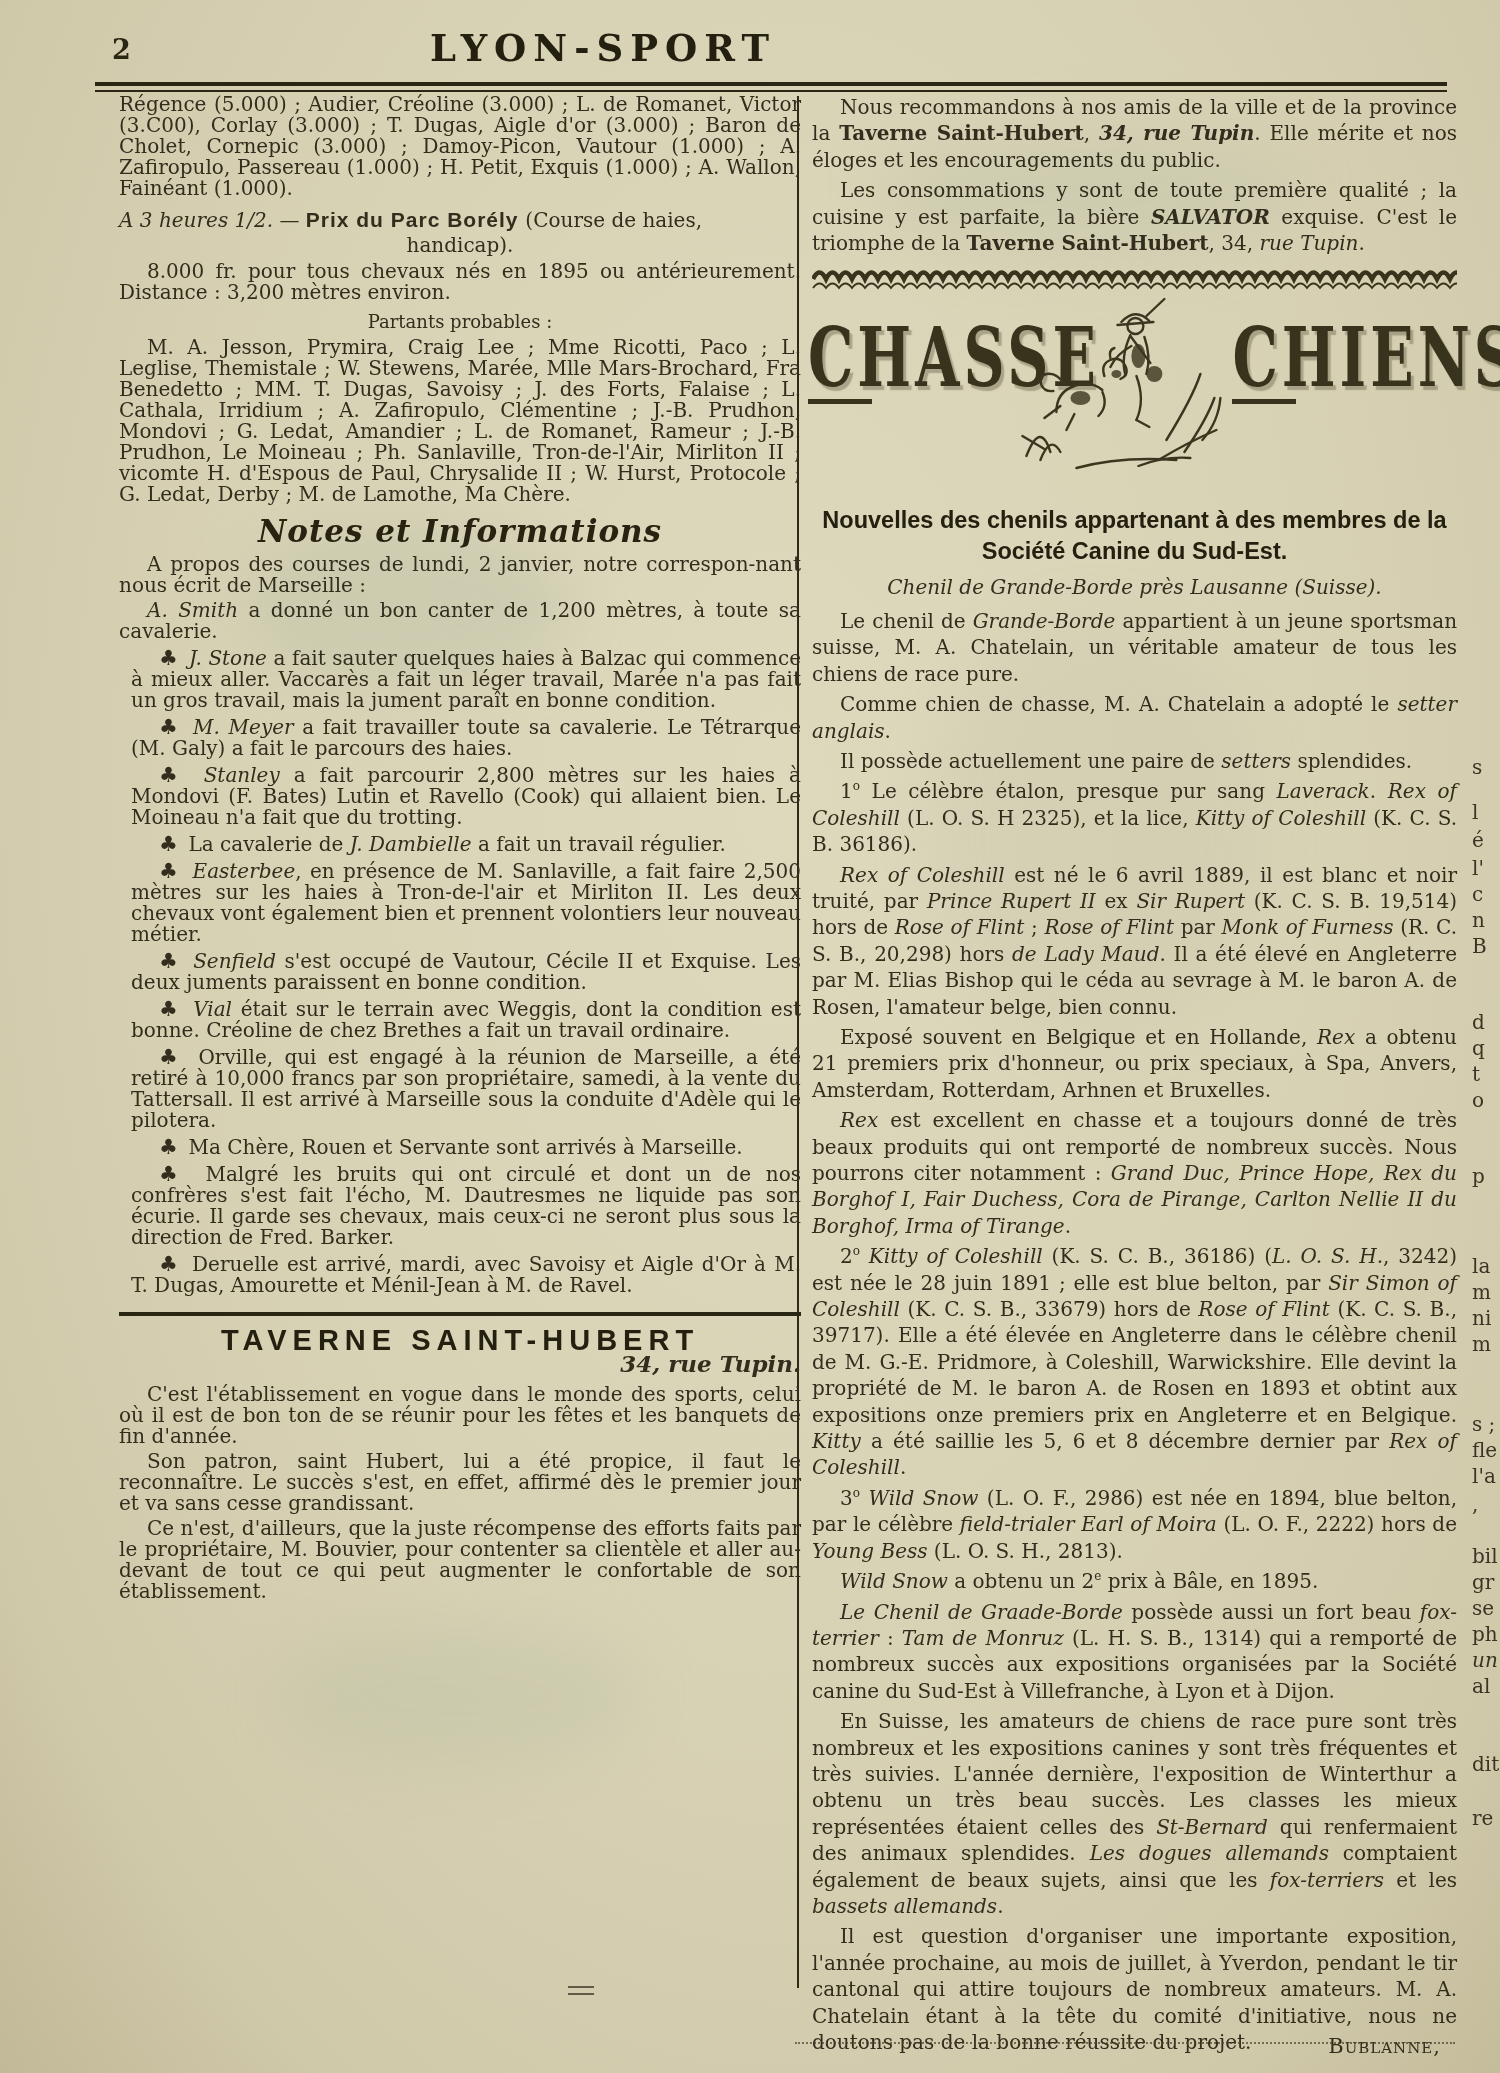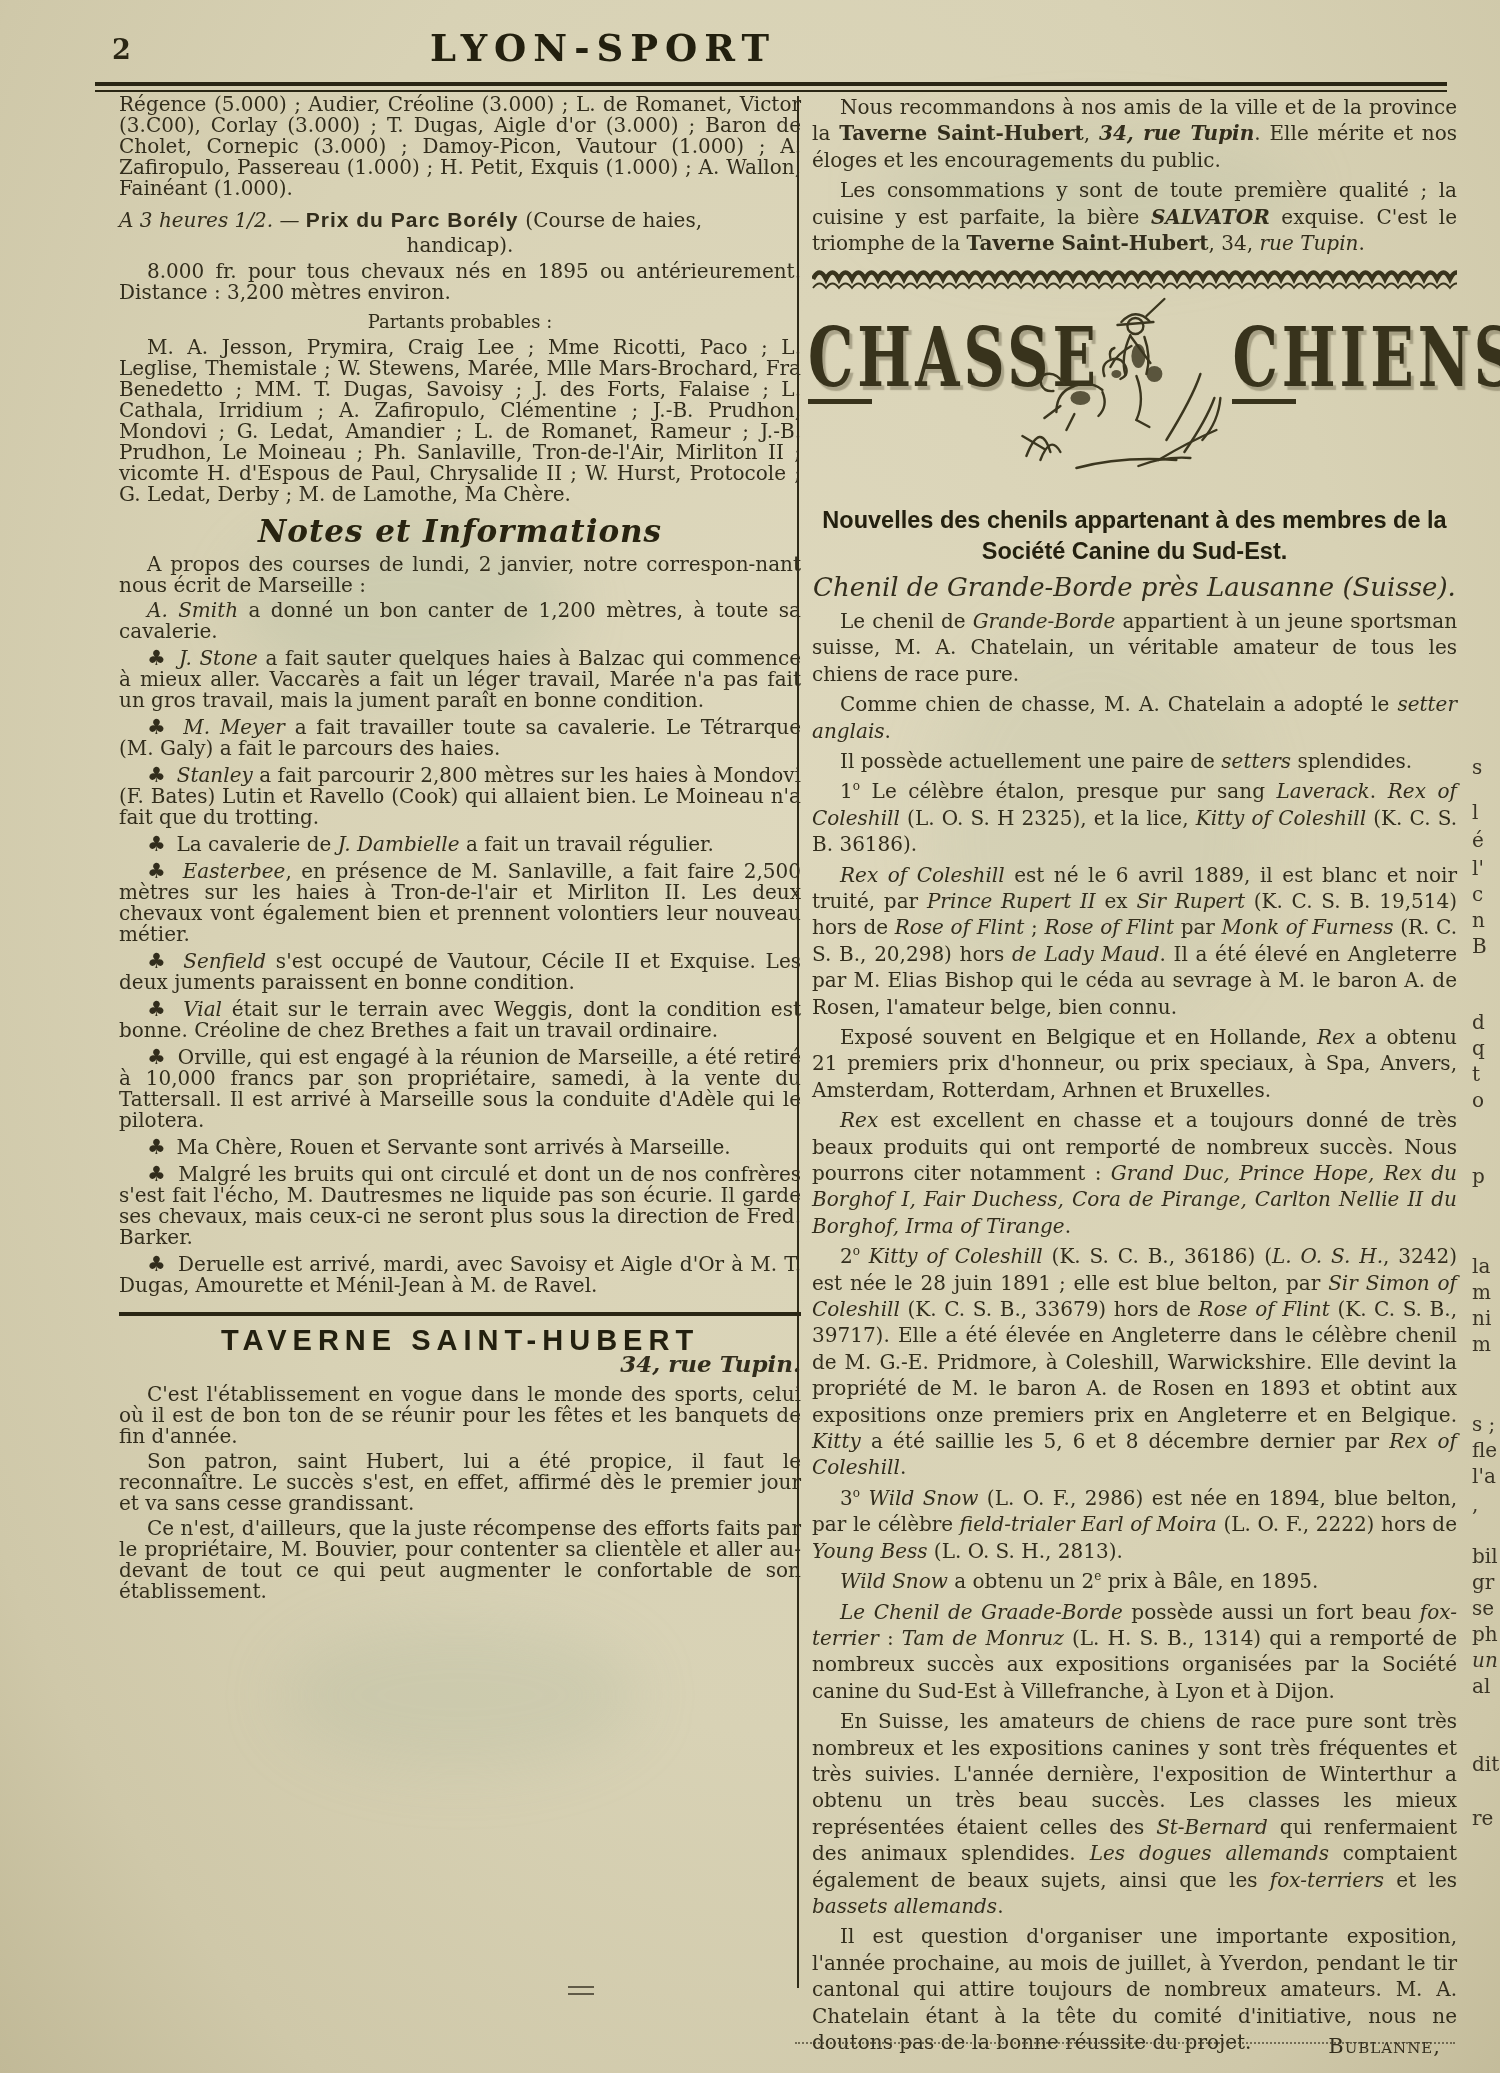--- a/index.html
+++ b/index.html
@@ -28,37 +28,37 @@
   .s-i{font-style:italic;}
   .s-b{font-weight:bold;}
   .s-bi{font-weight:bold;font-style:italic;}
   .s-sc{font-variant:small-caps;letter-spacing:1px;font-size:21px;}
   .s-sup{vertical-align:super;font-size:.6em;line-height:0;}
   .s-club{font-size:21px;letter-spacing:2px;}
   .s-racetitle{font-family:"Liberation Sans",sans-serif;font-weight:bold;font-size:21px;letter-spacing:1px;}
   .partants-label{font-size:18px;margin:8px 0 5px;}
   .h-notes{text-align:center;text-indent:0;font-style:italic;font-weight:bold;font-size:31px;
     letter-spacing:1px;margin:16px 0 12px;color:#282310;}
-  .note{margin-top:6px;}
+  .note{margin-top:6px;margin-left:12px;}
   .rule-thick{height:0;border-top:4px solid #2a2614;margin:16px 0 14px;text-indent:0;}
   .h-taverne{text-align:center;text-indent:0;font-family:"Liberation Sans",sans-serif;font-weight:bold;
     font-size:29px;letter-spacing:6px;margin:4px 0 2px;color:#23200f;}
   .h-tupin{text-align:right;text-indent:0;font-weight:bold;font-style:italic;font-size:23px;margin:2px 0 10px;}
   .wavy{margin:12px 0 4px;height:24px;text-indent:0;}
   .banner{position:relative;height:205px;margin:0 0 4px;}
   .banner-wrap{position:absolute;display:flex;flex-direction:column;align-items:flex-start;}
   .banner-wrap-left{left:-4px;top:42px;}
   .banner-wrap-right{right:-62px;top:42px;}
   .banner-word{font-weight:bold;font-size:57px;letter-spacing:4px;transform:scaleY(1.45);
     transform-origin:top center;color:#38331c;text-shadow:3px 3px 1px rgba(56,51,28,.30);white-space:nowrap;}
   .banner-underline{width:64px;height:5px;background:#38331c;margin-top:34px;}
   .hunt{position:absolute;left:50%;top:-8px;transform:translateX(-55%);}
   .h-chenils{font-family:"Liberation Sans",sans-serif;font-weight:bold;font-size:23.5px;line-height:1.32;
     text-align:center;text-indent:0;margin:4px 0 7px;color:#23200f;}
-  .subhead{font-size:26px;margin-bottom:7px;}
+  .subhead{font-size:20px;margin-bottom:7px;}
   .signature{text-align:right;text-indent:0;padding-right:16px;margin-top:-26px;}
   .edge-frags{position:absolute;left:1469px;top:0;width:31px;height:2073px;overflow:hidden;
     font-size:20px;color:#3a3425;}
   .edge-frags span{position:absolute;left:3px;white-space:nowrap;}
   .bottom-dots{position:absolute;left:795px;top:2042px;width:660px;border-top:2px dotted #4a4430;opacity:.7;}
   .end-mark{position:absolute;left:568px;top:1986px;width:26px;height:5px;
     border-top:2px solid #3a3425;border-bottom:2px solid #3a3425;opacity:.75;}
 </style>
 </head>
 <body>

